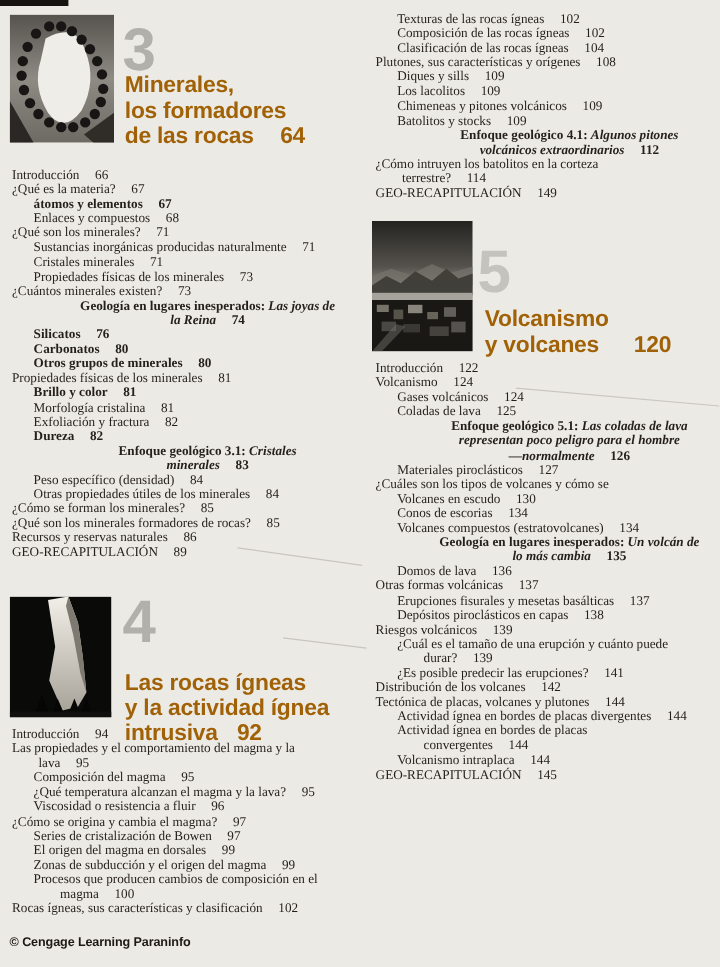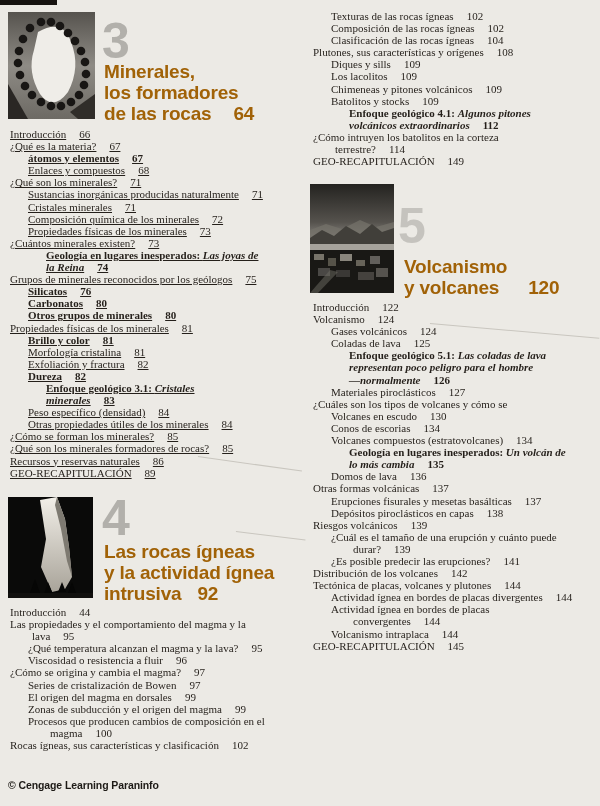--- a/index.html
+++ b/index.html
@@ -18,40 +18,40 @@
   
   .chnum { position:absolute; font:bold 50px/50px "Liberation Sans",sans-serif; color:#b2b0ab; }
   #num3 { left:102px; top:16px; }
   #num4 { left:102px; top:493px; }
   #num5 { left:398px; top:201px; color:#c5c3be; }
 
   
   .chtitle { position:absolute; font:bold 19px/21px "Liberation Sans",sans-serif;
              color:#a16207; letter-spacing:-0.2px; white-space:nowrap; }
   #title3 { left:104px; top:61px; }
-  #title4 { left:104px; top:541px; }
+  #title4 { left:104px; top:559px; }
   #title5 { left:404px; top:256px; }
   .pgnum { margin-left:22px; }
   #title4 .pgnum { margin-left:16px; }
   #title5 .pgnum { margin-left:29px; }
 
   
   .toclist { position:absolute; font-size:11px; line-height:12.1px; color:#241f1a; width:292px; }
-  #list3  { left:8px;   top:128px;text-decoration:underline; }
+  #list3  { left:8px;   top:140px; }
   #list4a { left:8px;   top:606px; }
   #list4b { left:311px; top:10px;  width:289px; }
   #list5  { left:311px; top:301px; width:289px; }
 
   .entry.ind0 { padding-left:2px; }
   .entry.ind1 { padding-left:20px; }
   .entry.ind2 { padding-left:38px; }
   .eline.cont { padding-left:22px; }
   .pg { margin-left:13px; }
   .entry.bold { font-weight:bold; }
-  .entry.feature { font-weight:bold; }
+  .entry.feature { font-weight:bold;text-align:center; }
   .entry.feature i { font-style:italic; }
 
   .footer { position:absolute; left:8px; top:779px;
             font:bold 10.5px/12px "Liberation Sans",sans-serif;
             color:#1d1a16; letter-spacing:-0.1px; }
 
   
   .edgebar { position:absolute; left:0; top:0; width:57px; height:5px; background:#161310; }
   .scratch { position:absolute; height:1px; background:#c9c6bf; transform-origin:0 0; }
   #scratch1 { left:430px; top:323px; width:170px; transform:rotate(5deg); }
@@ -125,34 +125,28 @@
       <div class="entry ind0">
         <div class="eline">¿Qué son los minerales?<span class="pg">71</span></div>
       </div>
       <div class="entry ind1">
         <div class="eline">Sustancias inorgánicas producidas naturalmente<span class="pg">71</span></div>
       </div>
       <div class="entry ind1">
         <div class="eline">Cristales minerales<span class="pg">71</span></div>
       </div>
       <div class="entry ind1">
-        <div class="eline">Composición química de los minerales<span class="pg">72</span></div>
-      </div>
-      <div class="entry ind1">
         <div class="eline">Propiedades físicas de los minerales<span class="pg">73</span></div>
       </div>
       <div class="entry ind0">
         <div class="eline">¿Cuántos minerales existen?<span class="pg">73</span></div>
       </div>
       <div class="entry ind2 feature">
         <div class="eline"><span>Geología en lugares inesperados: </span><i>Las joyas de</i></div>
         <div class="eline"><i>la Reina</i><span class="pg">74</span></div>
-      </div>
-      <div class="entry ind0">
-        <div class="eline">Grupos de minerales reconocidos por los geólogos<span class="pg">75</span></div>
       </div>
       <div class="entry ind1 bold">
         <div class="eline">Silicatos<span class="pg">76</span></div>
       </div>
       <div class="entry ind1 bold">
         <div class="eline">Carbonatos<span class="pg">80</span></div>
       </div>
       <div class="entry ind1 bold">
         <div class="eline">Otros grupos de minerales<span class="pg">80</span></div>
       </div>
@@ -216,25 +210,28 @@
     </svg>
   </div>
   <div class="chnum" id="num4">4</div>
   <div class="chtitle" id="title4">
     <div>Las rocas ígneas</div>
     <div>y la actividad ígnea</div>
     <div><span>intrusiva</span><span class="pgnum">92</span></div>
   </div>
   <div class="toclist" id="list4a">
       <div class="entry ind0">
-        <div class="eline">Introducción<span class="pg">44</span></div>
+        <div class="eline">Introducción<span class="pg">94</span></div>
       </div>
       <div class="entry ind0">
         <div class="eline">Las propiedades y el comportamiento del magma y la</div>
         <div class="eline cont">lava<span class="pg">95</span></div>
+      </div>
+      <div class="entry ind1">
+        <div class="eline">Composición del magma<span class="pg">95</span></div>
       </div>
       <div class="entry ind1">
         <div class="eline">¿Qué temperatura alcanzan el magma y la lava?<span class="pg">95</span></div>
       </div>
       <div class="entry ind1">
         <div class="eline">Viscosidad o resistencia a fluir<span class="pg">96</span></div>
       </div>
       <div class="entry ind0">
         <div class="eline">¿Cómo se origina y cambia el magma?<span class="pg">97</span></div>
       </div>

